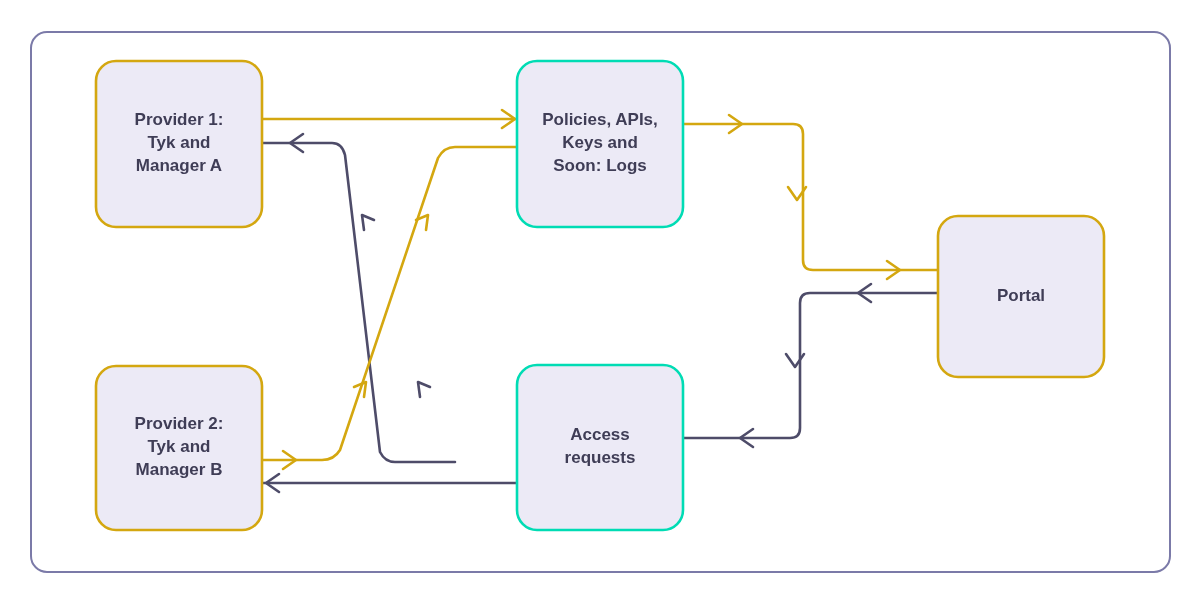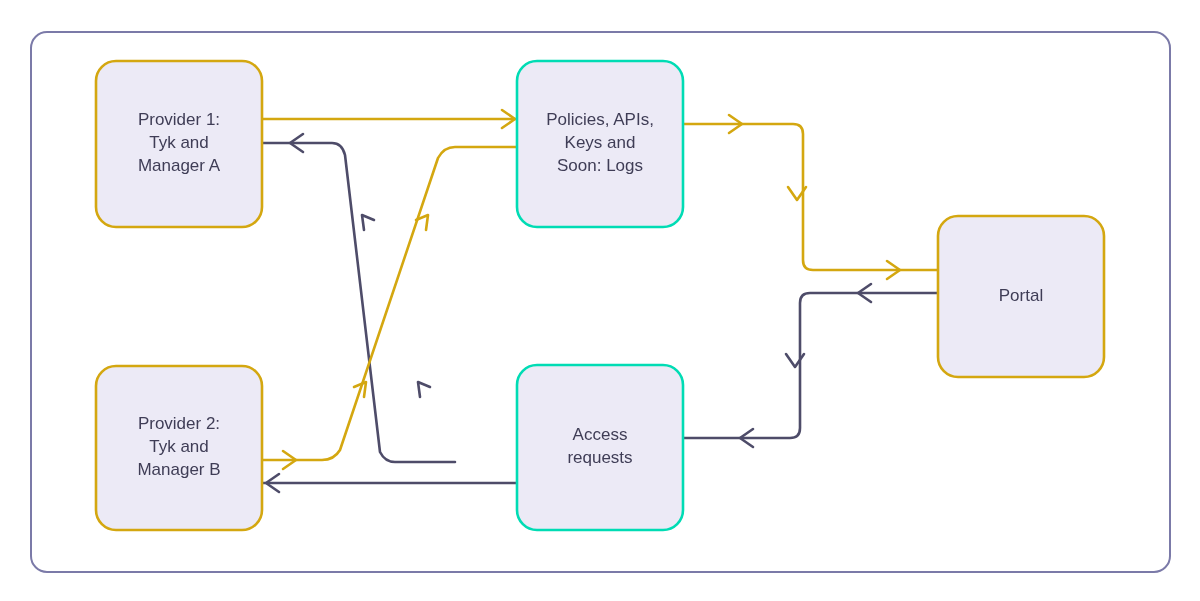--- a/index.html
+++ b/index.html
@@ -10,20 +10,21 @@
   body {
     width: 1200px;
     height: 601px;
     font-family: "Liberation Sans", sans-serif;
     overflow: hidden;
   }
   #diagram-root {
     position: relative;
     width: 1200px;
     height: 472px;
+    font-weight: bold;
   }
   svg#diagram-svg {
     display: block;
     width: 1200px;
     height: 601px;
   }
   .node-label {
     font-family: "Liberation Sans", sans-serif;
     font-size: 17px;
     fill: #3f3d56;

